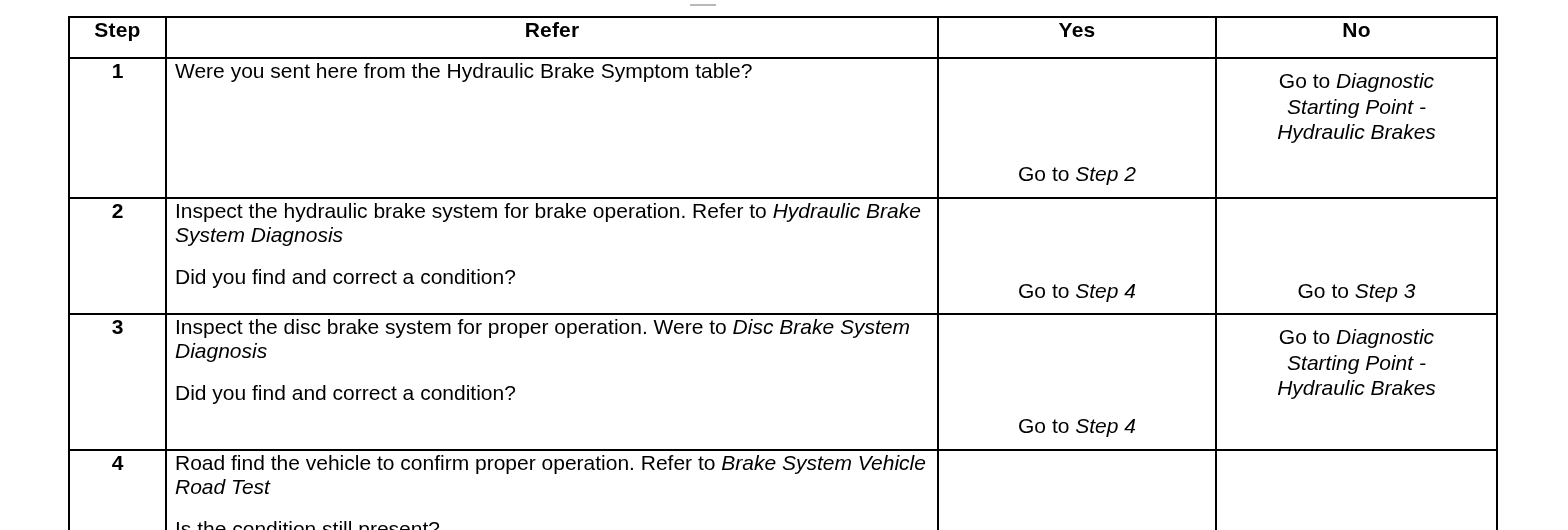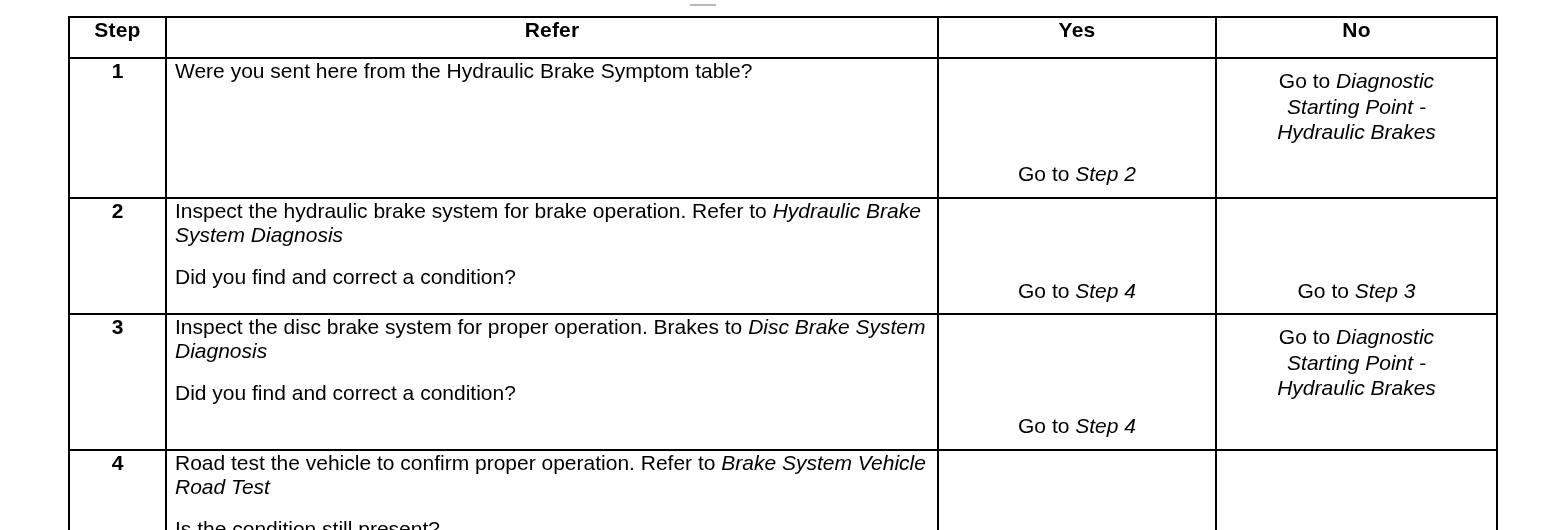--- a/index.html
+++ b/index.html
@@ -187,42 +187,42 @@
         <td class="ans-cell align-mid-bottom">
           <span class="ans-text"><span>Go to </span><span class="ital">Step 3</span></span>
         </td>
       </tr>
 
       <tr class="row-3">
         <td class="step-cell">3</td>
 
         <td class="action-cell">
           <div class="action-block">
-            <p class="lead"><span>Inspect the disc brake system for proper operation. Brakes to </span><span class="ital">Disc Brake System Diagnosis</span><span></span></p>
+            <p class="lead"><span>Inspect the disc brake system for proper operation. Were to </span><span class="ital">Disc Brake System Diagnosis</span><span></span></p>
             <p class="question">Did you find and correct a condition?</p>
           </div>
         </td>
 
         <td class="ans-cell align-bottom">
           <span class="ans-text"><span>Go to </span><span class="ital">Step 4</span></span>
         </td>
 
         <td class="ans-cell align-top">
           <span class="ans-text"><span>Go to </span><span class="ital">Diagnostic</span></span>
           <span class="ans-text ital">Starting Point -</span>
           <span class="ans-text ital">Hydraulic Brakes</span>
         </td>
       </tr>
 
       <tr class="row-4">
         <td class="step-cell">4</td>
 
         <td class="action-cell">
           <div class="action-block">
-            <p class="lead"><span>Road test the vehicle to confirm proper operation. Refer to </span><span class="ital">Brake System Vehicle Road Test</span><span></span></p>
+            <p class="lead"><span>Road find the vehicle to confirm proper operation. Refer to </span><span class="ital">Brake System Vehicle Road Test</span><span></span></p>
             <p class="question">Is the condition still present?</p>
           </div>
         </td>
 
         <td class="ans-cell align-mid-bottom">
           <span class="ans-text"><span>Go to </span><span class="ital">Step 2</span></span>
         </td>
 
         <td class="ans-cell align-mid-bottom">
           <span class="ans-text"><span>System OK</span><span class="ital"></span></span>

